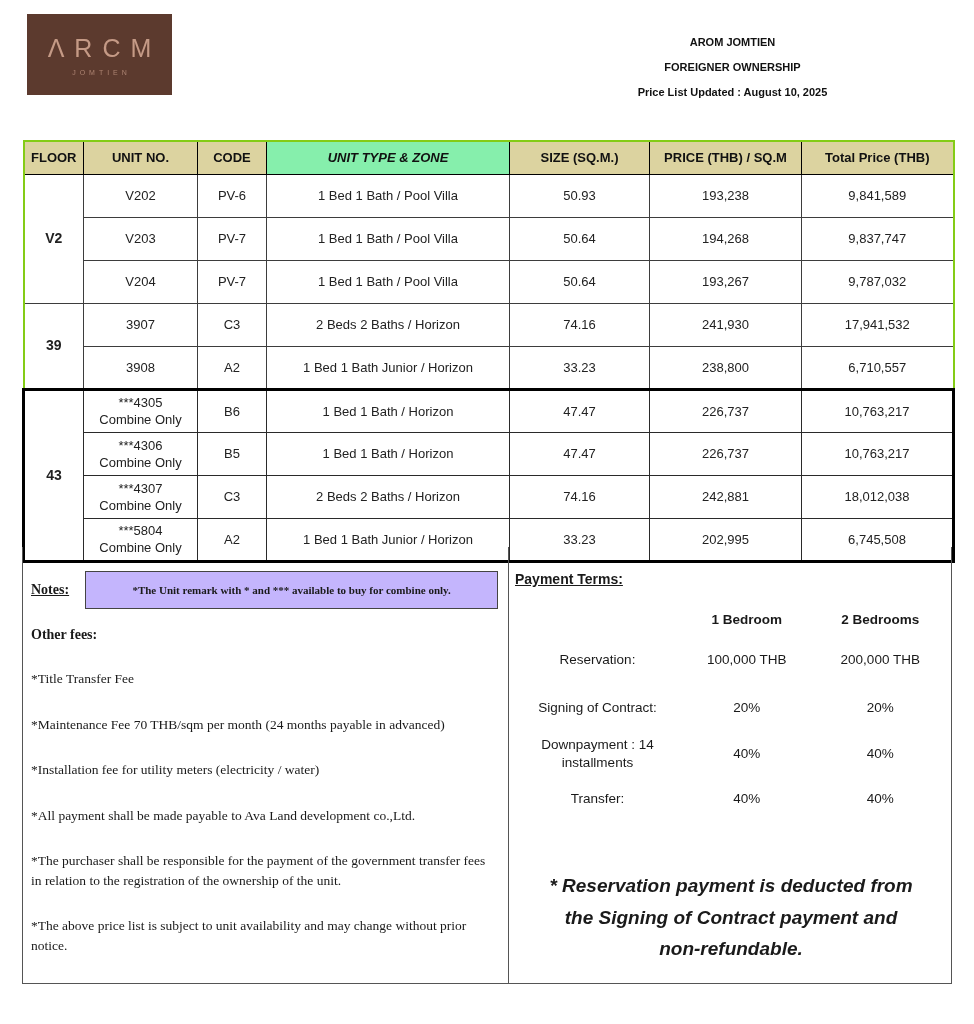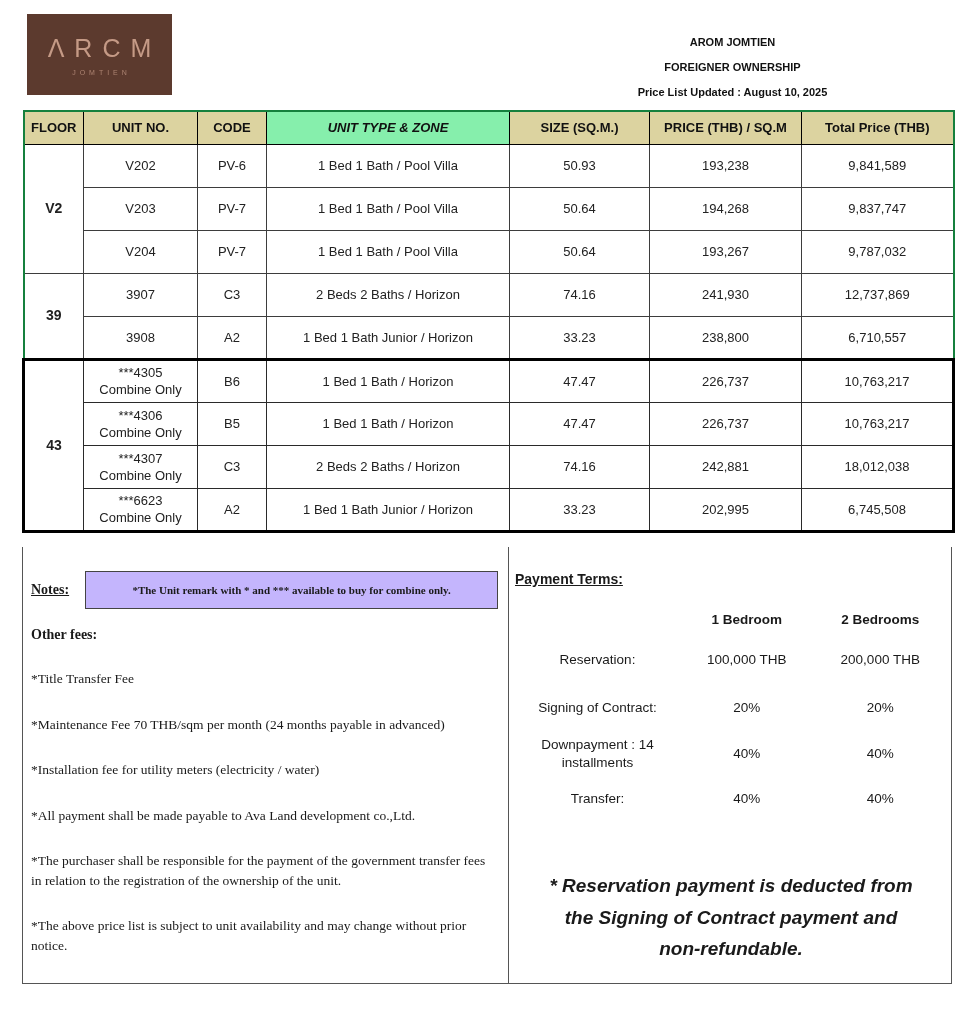--- a/index.html
+++ b/index.html
@@ -17,23 +17,23 @@
   }
   .logo-mark { font-size:25px; font-weight:400; letter-spacing:10px; padding-left:10px; }
   .logo-sub  { font-size:7px; letter-spacing:4px; margin-top:6px; padding-left:4px; opacity:.75; }
 
   
   .doc-header { position:absolute; left:545px; top:30px; width:375px; text-align:center; }
   .doc-header div { font-weight:bold; font-size:11px; line-height:25px; color:#111; }
 
   
   table.price-table {
-    position:absolute; left:22px; top:110px; width:930px;
+    position:absolute; left:22px; top:140px; width:930px;
     border-collapse:collapse; table-layout:fixed;
-    border:2px solid #15803d;
+    border:2px solid #84cc16;
   }
   .price-table th {
     height:33px; font-size:13px; font-weight:bold; text-align:center;
     border:1px solid #000; color:#111;
   }
   .price-table td {
     height:43px; font-size:13px; text-align:center; vertical-align:middle;
     border:1px solid #3d3d3d; color:#222; line-height:17px;
   }
   .price-table td.floor-cell { font-weight:bold; font-size:14px; }
@@ -151,21 +151,21 @@
       <tbody>
         <tr>
           <td class="floor-cell" rowspan="2">39</td>
           <td>
             <div>3907</div>
           </td>
           <td>C3</td>
           <td>2 Beds 2 Baths / Horizon</td>
           <td>74.16</td>
           <td>241,930</td>
-          <td>12,737,869</td>
+          <td>17,941,532</td>
         </tr>
         <tr>
           <td>
             <div>3908</div>
           </td>
           <td>A2</td>
           <td>1 Bed 1 Bath Junior / Horizon</td>
           <td>33.23</td>
           <td>238,800</td>
           <td>6,710,557</td>
@@ -201,21 +201,21 @@
             <div>Combine Only</div>
           </td>
           <td>C3</td>
           <td>2 Beds 2 Baths / Horizon</td>
           <td>74.16</td>
           <td>242,881</td>
           <td>18,012,038</td>
         </tr>
         <tr>
           <td>
-            <div>***6623</div>
+            <div>***5804</div>
             <div>Combine Only</div>
           </td>
           <td>A2</td>
           <td>1 Bed 1 Bath Junior / Horizon</td>
           <td>33.23</td>
           <td>202,995</td>
           <td>6,745,508</td>
         </tr>
       </tbody>
     </table>

